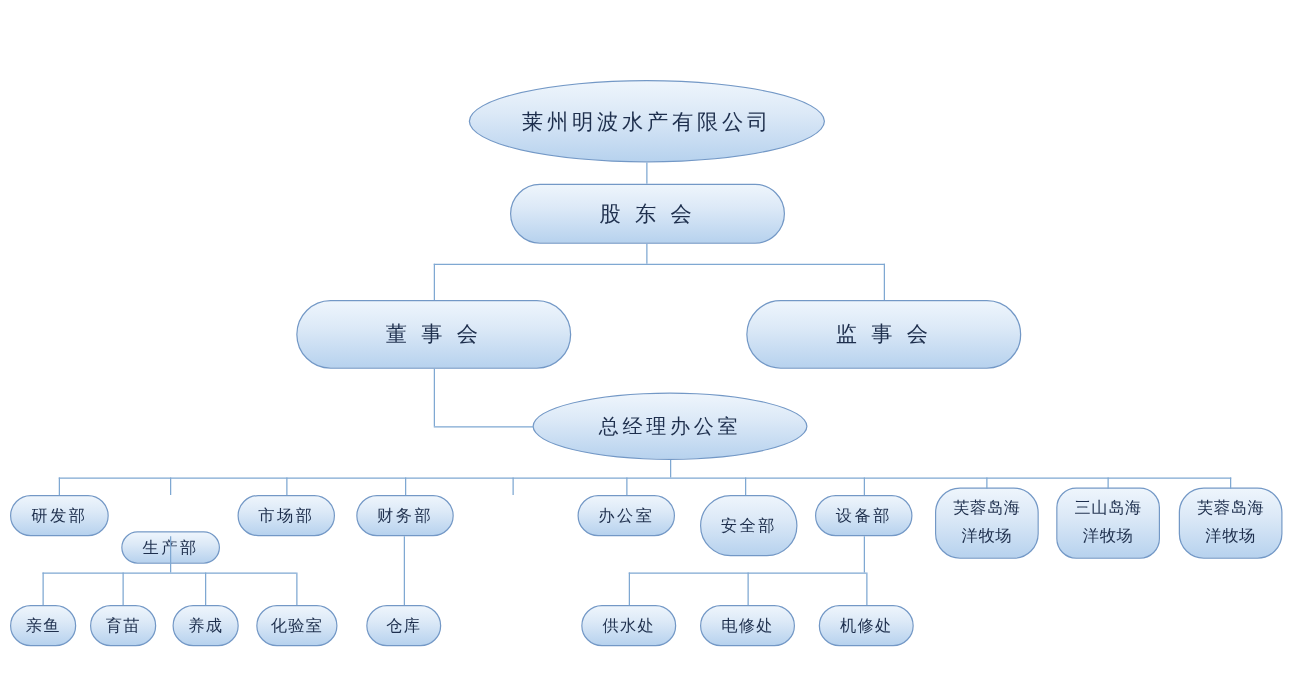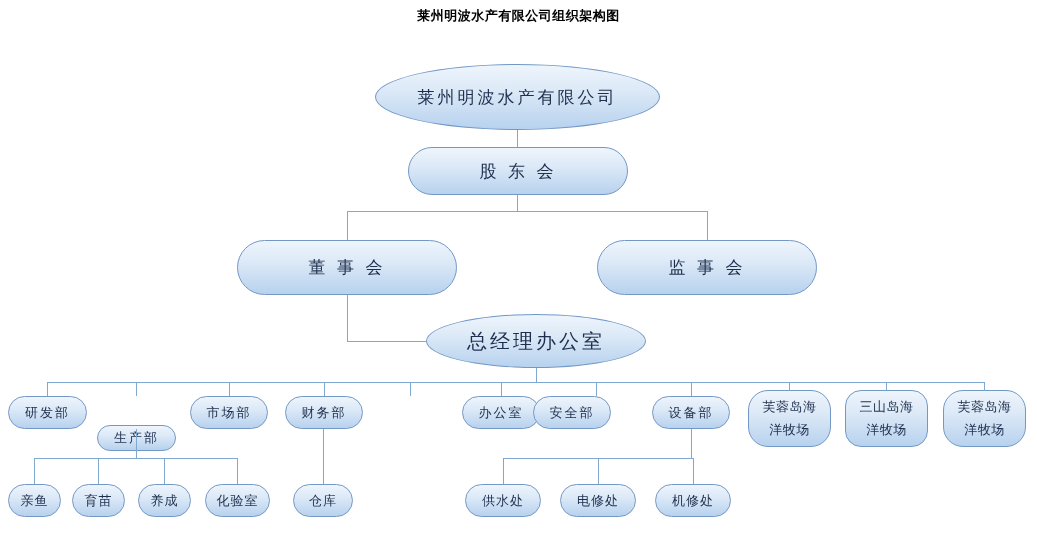--- a/index.html
+++ b/index.html
@@ -32,50 +32,49 @@
     display: flex;
     align-items: center;
     justify-content: center;
     text-align: center;
     color: var(--node-text, #1e2f4d);
   }
   .oval    { border-radius: 50%; }
   .stadium { border-radius: 999px; }
   .rrect   { border-radius: 20px; }
   .big   { font-size: 17px; letter-spacing: 3px; }
-  .gm    { font-size: 20px; letter-spacing: 3px; }
+  .gm    { font-size: 16px; letter-spacing: 3px; }
   .dept  { font-size: 13px; letter-spacing: 2px; }
   .child { font-size: 13px; letter-spacing: 1px; }
   .ranch { font-size: 13px; letter-spacing: 0.5px; line-height: 1.7; padding: 0 11px; }
   .hline, .vline { position: absolute; background: var(--connector, #7fa8d2); }
   .hline { height: 1px; }
   .vline { width: 1px; }
 </style>
 </head>
 <body>
 
 <div class="canvas">
 
-  <div class="title">莱州明波水产有限公司组织架构图</div>
 
   <div class="node oval big" style="left:375px; top:64px; width:285px; height:66px;">莱州明波水产有限公司</div>
 
   <div class="node stadium big" style="left:408px; top:147px; width:220px; height:48px;">股 东 会</div>
 
   <div class="node stadium big" style="left:237px; top:240px; width:220px; height:55px;">董 事 会</div>
   <div class="node stadium big" style="left:597px; top:240px; width:220px; height:55px;">监 事 会</div>
 
   <div class="node oval gm" style="left:426px; top:314px; width:220px; height:54px;">总经理办公室</div>
 
   <div class="node stadium dept" style="left:8px;   top:396px; width:79px; height:33px;">研发部</div>
   <div class="node stadium dept" style="left:97px;  top:408px; width:79px; height:26px;margin-top:17px;">生产部</div>
   <div class="node stadium dept" style="left:190px; top:396px; width:78px; height:33px;">市场部</div>
   <div class="node stadium dept" style="left:285px; top:396px; width:78px; height:33px;">财务部</div>
   <div class="node stadium dept" style="left:462px; top:396px; width:78px; height:33px;">办公室</div>
-  <div class="node stadium dept" style="left:533px; top:396px; width:78px; height:33px;">安全部</div>
+  <div class="node stadium dept" style="left:560px; top:396px; width:78px; height:49px;">安全部</div>
   <div class="node stadium dept" style="left:652px; top:396px; width:78px; height:33px;">设备部</div>
   <div class="node rrect ranch" style="left:748px; top:390px; width:83px; height:57px;">芙蓉岛海洋牧场</div>
   <div class="node rrect ranch" style="left:845px; top:390px; width:83px; height:57px;border-radius:16px;">三山岛海洋牧场</div>
   <div class="node rrect ranch" style="left:943px; top:390px; width:83px; height:57px;">芙蓉岛海洋牧场</div>
 
   <div class="node stadium child" style="left:8px;   top:484px; width:53px; height:33px;">亲鱼</div>
   <div class="node stadium child" style="left:72px;  top:484px; width:53px; height:33px;">育苗</div>
   <div class="node stadium child" style="left:138px; top:484px; width:53px; height:33px;">养成</div>
   <div class="node stadium child" style="left:205px; top:484px; width:65px; height:33px;">化验室</div>
 

